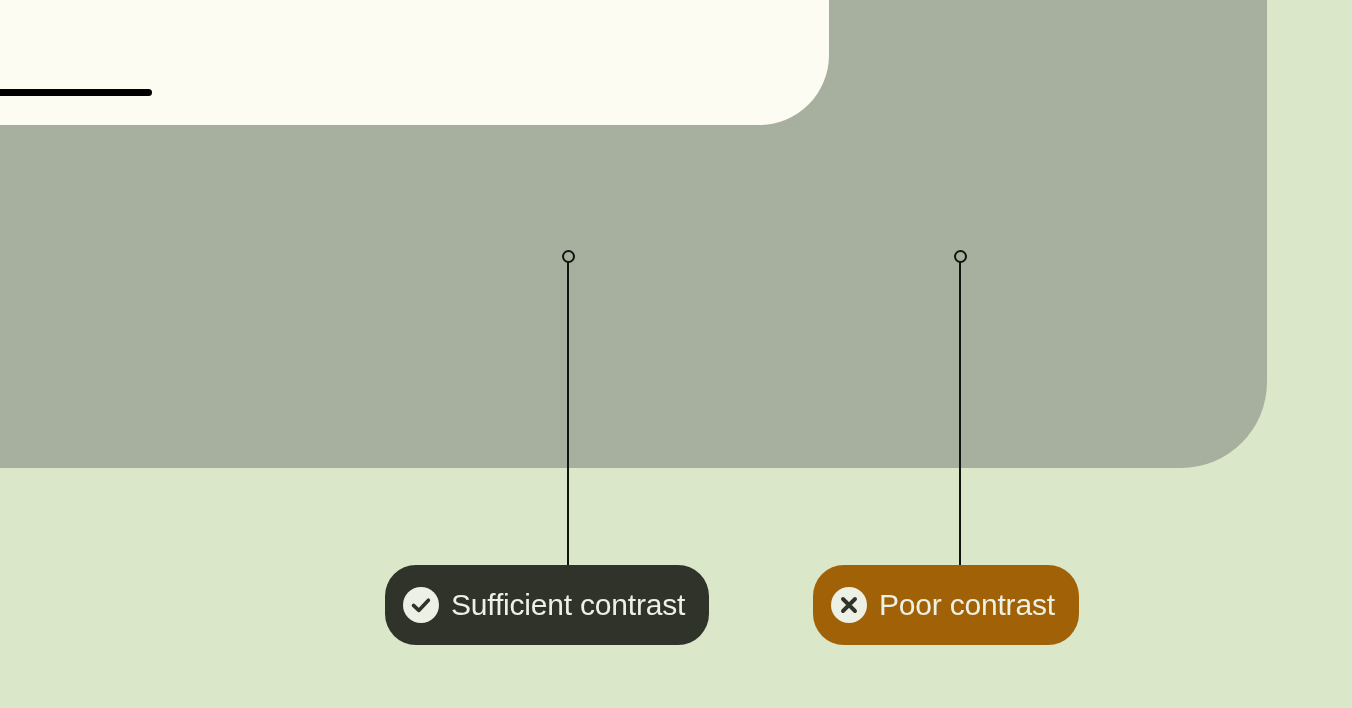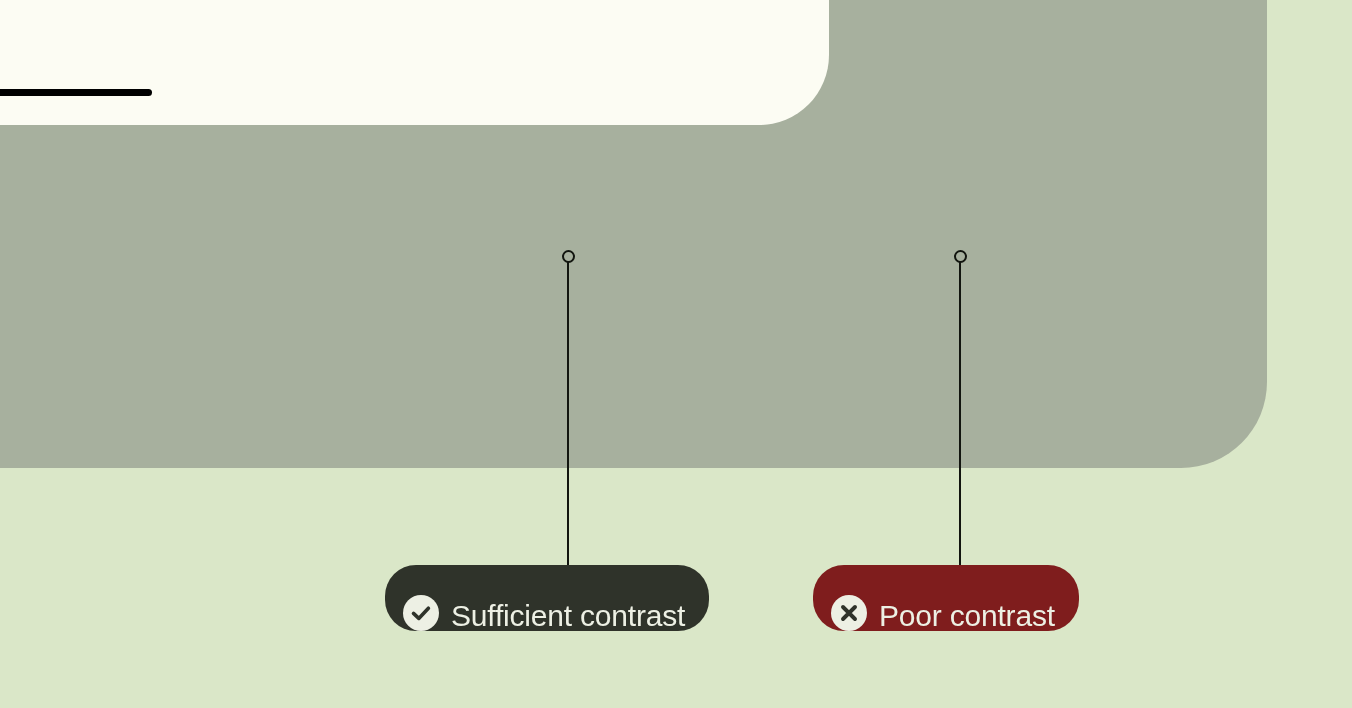--- a/index.html
+++ b/index.html
@@ -69,25 +69,25 @@
     width: 13px;
     height: 13px;
     border-radius: 50%;
     border: 2px solid var(--line-color, #12150f);
     background: transparent;
     box-sizing: border-box;
   }
 
   .badge {
     position: absolute;
-    height: 66px;
+    height: 80px;
     border-radius: 31px;
     background: var(--badge-bg, #2f332a);
     display: flex;
-    align-items: flex-end;
+    align-items: center;
     gap: 12px;
     padding: 0 24px 0 18px;
     box-sizing: border-box;
     white-space: nowrap;
   }
   .badge-label {
     font-size: 30px;
     font-weight: 400;
     color: var(--badge-fg, #edf0e4);
     letter-spacing: -0.2px;
@@ -130,21 +130,21 @@
         <circle cx="18" cy="18" r="18" fill="#edf0e4"></circle>
         <path d="M10.5 18.4 L15.8 23.4 L25.4 13.2" fill="none" stroke="#2f332a" stroke-width="3.6" stroke-linecap="round" stroke-linejoin="round"></path>
       </svg>
       <span class="badge-label" style="color: rgb(237, 240, 228);">Sufficient contrast</span>
     </div>
   </div>
 
   <div class="callout" id="callout-poor">
     <div class="callout-dot" style="--line-color: #12150f;"></div>
     <div class="callout-line" style="--line-color: #12150f;"></div>
-    <div class="badge" style="background: #7f1d1d;">
+    <div class="badge" style="background: #a16207;">
       <svg class="badge-icon" viewBox="0 0 36 36">
         <circle cx="18" cy="18" r="18" fill="#edf0e4"></circle>
         <path d="M12 12 L24 24 M24 12 L12 24" fill="none" stroke="#2f332a" stroke-width="3.9" stroke-linecap="round"></path>
       </svg>
       <span class="badge-label" style="color: rgb(237, 240, 228);">Poor contrast</span>
     </div>
   </div>
 
 </div>
 

